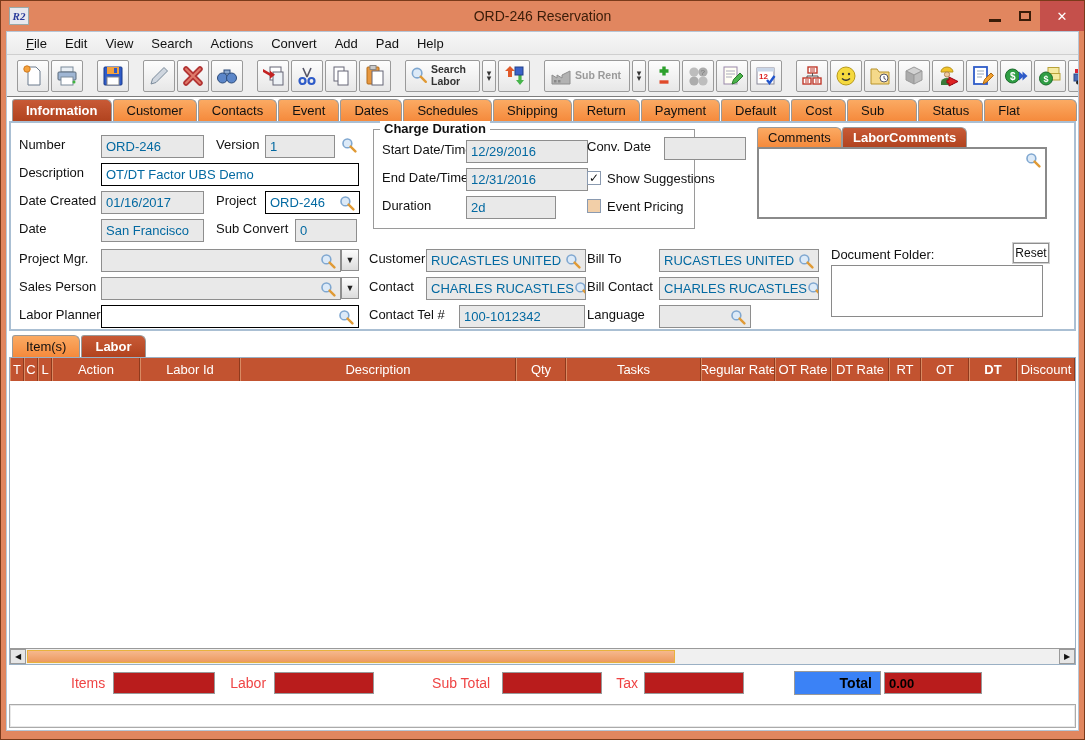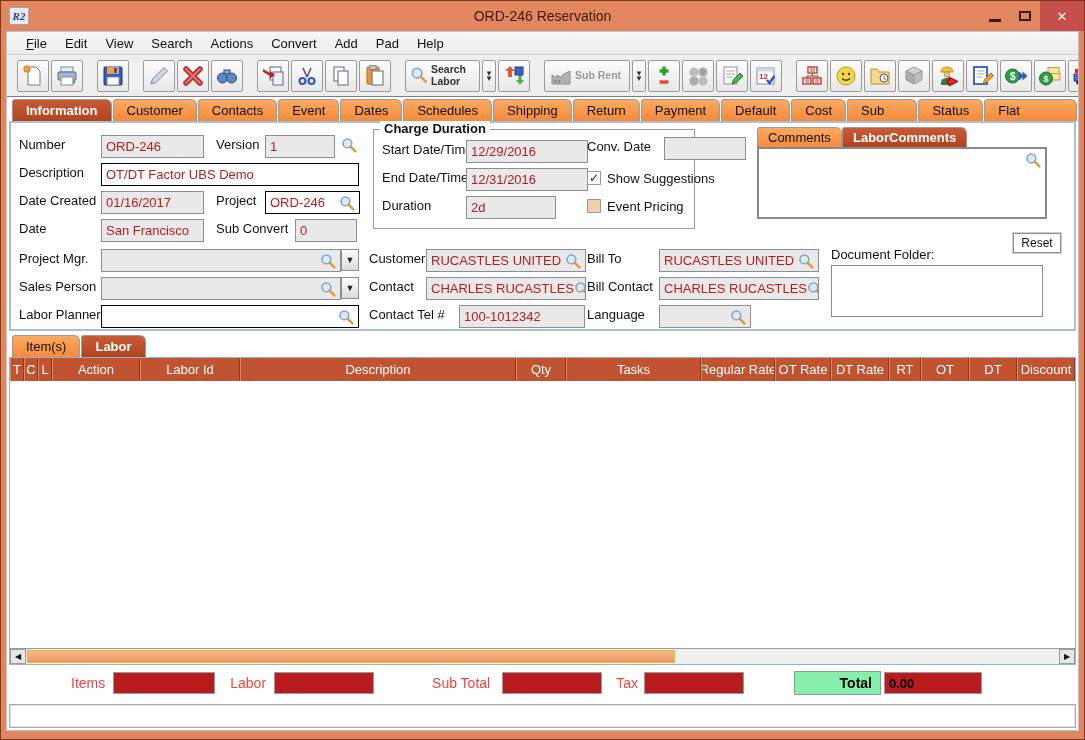--- a/index.html
+++ b/index.html
@@ -39,21 +39,21 @@
 
   
   .tabs-row { height:24px; background:#fff; display:flex; align-items:flex-end; padding-left:5px; }
   .tab { height:22px; line-height:21px; padding:0 13px; font-size:13px; color:#111; background:linear-gradient(#fbaa63,#f58a3c);
          border:1px solid #9a9a9a; border-bottom:none; border-radius:3px 6px 0 0; margin-right:1px; }
   .tab.sel { background:linear-gradient(#c85a36,#b1431f); color:#fff; font-weight:bold; }
 
   
   .form-panel { position:relative; height:210px; margin:0 2px; border:2px solid #aabfd3; background:#fff; flex:0 0 auto; }
   .lbl { position:absolute; font-size:13px; color:#111; white-space:nowrap; }
-  .fld { position:absolute; height:23px; background:#e9e9e9; border:1px solid #8e8e8e; font-size:13px; color:#b91c1c;
+  .fld { position:absolute; height:23px; background:#e9e9e9; border:1px solid #8e8e8e; font-size:13px; color:#0369a1;
          display:flex; align-items:center; padding:0 4px; white-space:nowrap; overflow:hidden; }
   .fld.white { background:#fff; border:1px solid #000; }
   .fld .mag, .mag.float { flex:0 0 auto; }
   .mag { width:16px; height:16px; }
   .fld .mag { margin-left:auto; }
   .mag.float { position:absolute; }
   .combo-arrow { position:absolute; width:18px; height:22px; background:linear-gradient(#fdfdfd,#dcdcdc); border:1px solid #8e8e8e;
                  display:flex; align-items:center; justify-content:center; font-size:9px; color:#222; }
   .groupbox { position:absolute; border:1px solid #9a9a9a; }
   .groupbox .gtitle { position:absolute; top:-9px; left:6px; background:#fff; padding:0 4px; font-size:13px; font-weight:bold; color:#111; }
@@ -67,34 +67,34 @@
   .reset-btn { position:absolute; height:20px; background:#fff; border:1px solid #8e8e8e; outline:1px solid #cfcfcf;
                font-size:12px; color:#111; display:flex; align-items:center; justify-content:center; }
 
   
   .detail-tabs { height:23px; margin-top:3px; display:flex; align-items:flex-end; padding-left:5px; }
   .table-wrap { flex:1; margin:0 2px; border:1px solid #9ab0c4; display:flex; flex-direction:column; min-height:0; }
   .thead { height:23px; display:flex; background:#c25330; flex:0 0 auto; }
   .th { height:100%; background:#c25330; color:#fff; font-size:13px; display:flex; align-items:center; justify-content:center;
         border-left:1px solid #d98a63; border-right:1px solid #8f3a1d; white-space:nowrap; overflow:hidden; }
   .c0,.c1,.c2{width:14px;} .c3{width:88px;} .c4{width:100px;} .c5{flex:1;} .c6{width:50px;} .c7{width:135px;}
-  .c8{width:74px;} .c9{width:56px;} .c10{width:58px;} .c11{width:32px;} .c12{width:48px;} .c13{width:48px;} .c14{width:58px;}
+  .c8{width:74px;} .c9{width:56px;} .c10{width:58px;} .c11{width:32px;} .c12{width:48px;} .c13{width:48px;font-weight:bold;} .c14{width:58px;}
   .tbody { flex:1; background:#fff; }
   .hscroll { height:16px; background:#f0f0f0; border-top:1px solid #9a9a9a; position:relative; flex:0 0 auto; }
   .sbtn { position:absolute; top:0; width:16px; height:15px; background:#e6e6e6; border:1px solid #9a9a9a; font-size:8px;
           color:#111; display:flex; align-items:center; justify-content:center; }
   .sbtn.left { left:0; } .sbtn.right { right:0; }
   .sthumb { position:absolute; left:17px; top:1px; height:13px; width:648px;
             background:linear-gradient(#f6b88e,#ec9a5f); border:1px solid #e8b23c; }
 
   
   .totals { height:36px; display:flex; align-items:center; flex:0 0 auto; }
   .tot-lbl { font-size:14px; font-weight:normal; color:#ef4444; white-space:nowrap; }
   .tot-fld { height:22px; background:#b91c1c; border:1px solid #999; font-size:13px; display:flex; align-items:center; padding:0 4px; }
-  .total-box { height:24px; background:#86efac; border:1px solid #999; display:flex; align-items:center; justify-content:flex-end;
+  .total-box { height:24px; background:#3b82f6; border:1px solid #999; display:flex; align-items:center; justify-content:flex-end;
                padding:0 8px; font-size:14px; font-weight:bold; }
   .tot-value { font-weight:bold; }
 
   .statusbar { height:24px; margin:3px 2px 2px; background:#fff; border:1px solid #aaa; box-shadow:inset 0 0 0 1px #e8e8e8; flex:0 0 auto; }
 </style>
 </head>
 <body>
 
 <div class="window">
 
@@ -476,21 +476,21 @@
 
       <span class="mini-tab" style="left:746px;top:4px">Comments</span>
       <span class="mini-tab sel" style="left:831px;top:4px">LaborComments</span>
       <div class="bigbox" style="left:746px;top:24px;width:290px;height:72px">
         <svg class="mag" style="position:absolute;right:4px;top:3px" viewBox="0 0 20 20">
             <circle cx="8" cy="8" r="5.5" fill="#dceaf8" stroke="#7fa7d0" stroke-width="2"></circle>
             <path d="M12 12l6 6" stroke="#e09a35" stroke-width="3" stroke-linecap="round"></path>
           </svg>
       </div>
       <span class="lbl" style="left:820px;top:124px">Document Folder:</span>
-      <div class="reset-btn" style="left:1002px;top:110px;width:48px">Reset</div>
+      <div class="reset-btn" style="left:1002px;top:120px;width:36px">Reset</div>
       <div class="bigbox" style="left:820px;top:142px;width:212px;height:52px;border-width:1px"></div>
     </div>
 
     <div class="detail-tabs">
       <span class="tab">Item(s)</span>
       <span class="tab sel">Labor</span>
     </div>
 
     <div class="table-wrap">
       <div class="thead">

